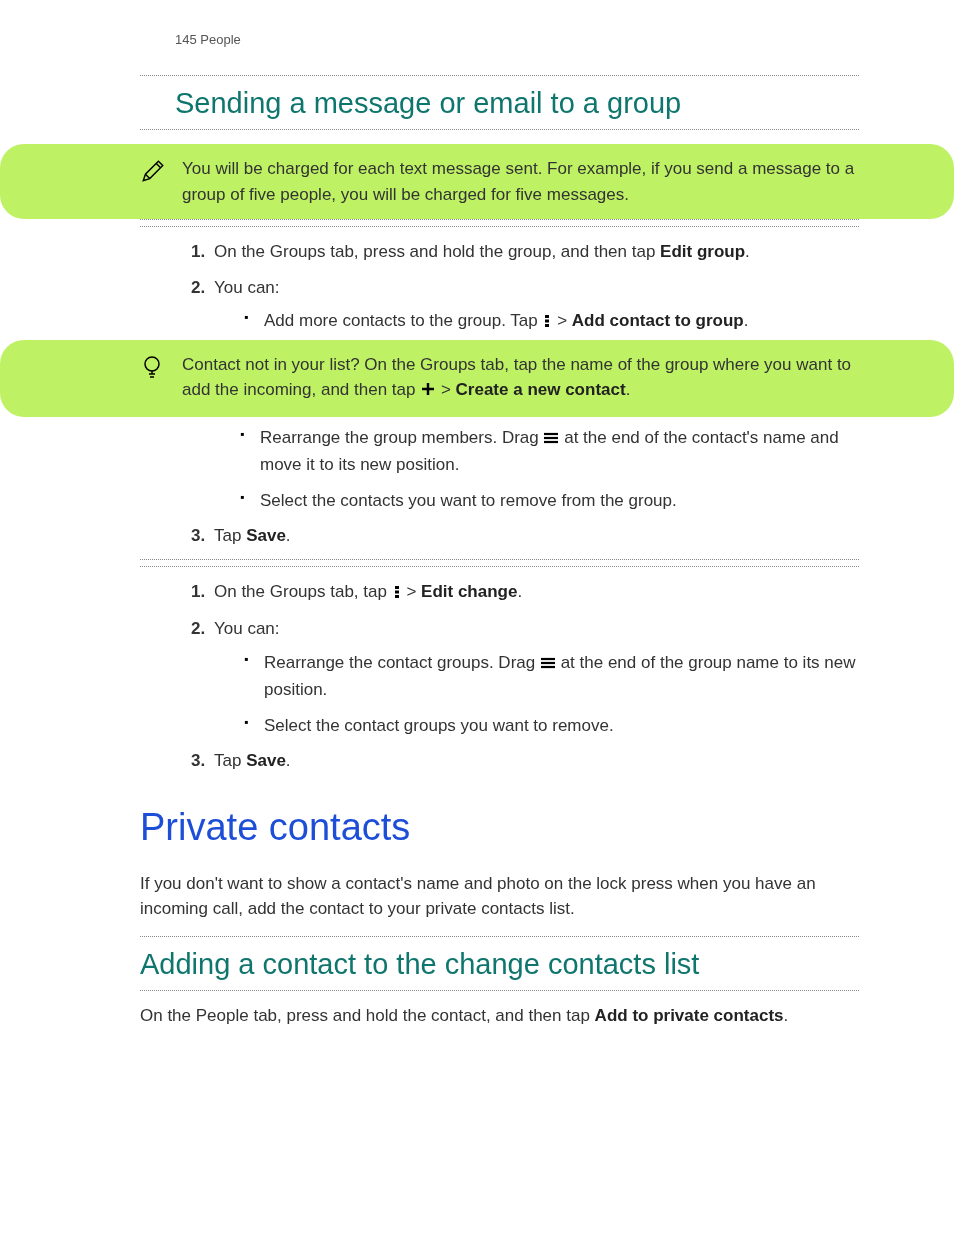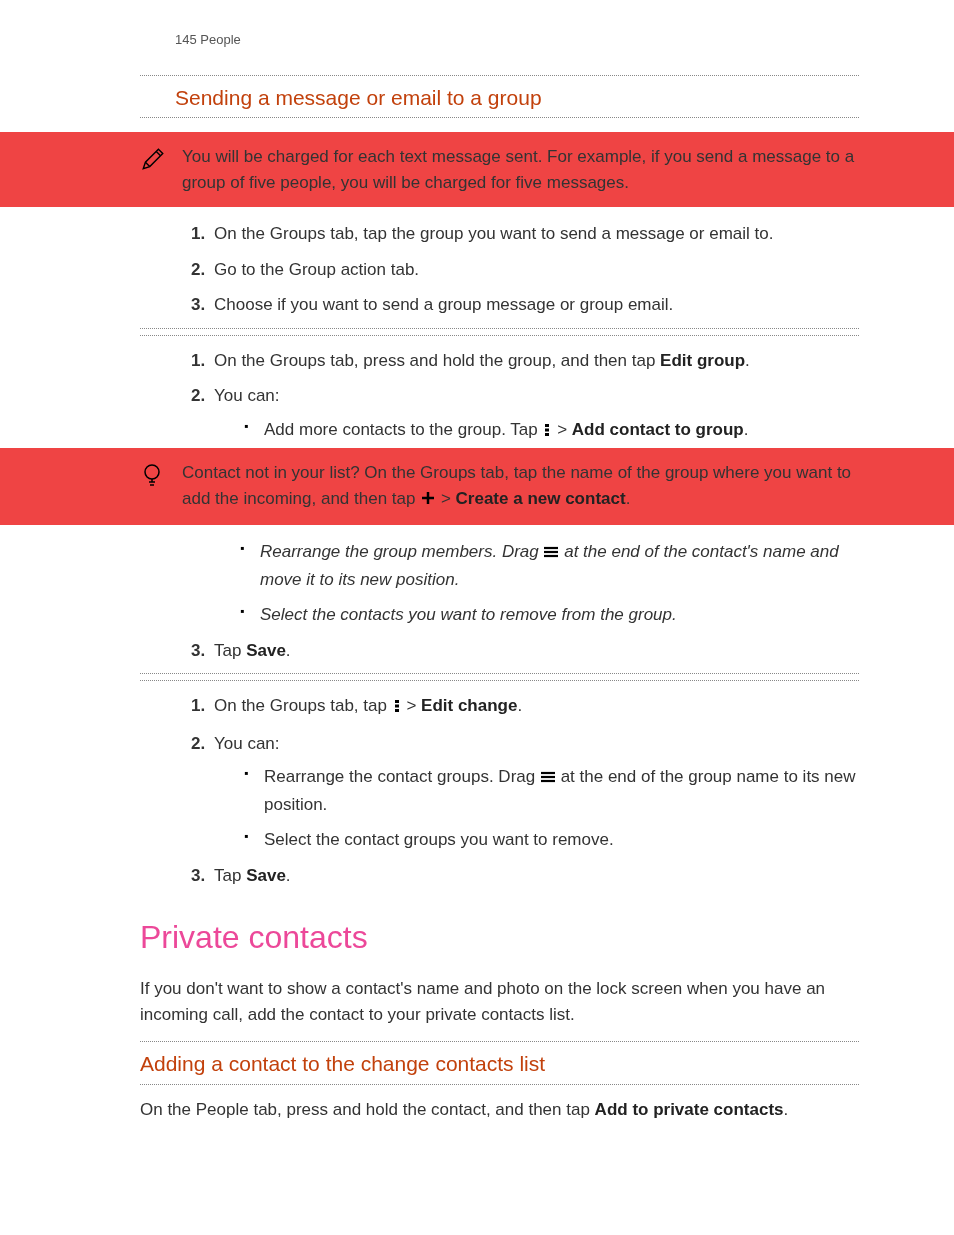--- a/index.html
+++ b/index.html
@@ -24,33 +24,33 @@
     margin-left: 35px;
     margin-bottom: 25px;
   }
   .page-header .num { }
   .dotted-top {
     border-top: 1px dotted #888;
     height: 0;
     margin: 0 0 6px 0;
   }
   .h3 {
-    color: #c2410c;
-    font-size: 21px;
+    color: #0f766e;
+    font-size: 29px;
     font-weight: 400;
     margin: 0 0 4px 35px;
   }
   .dotted-bottom {
     border-top: 1px dotted #888;
     height: 0;
     margin: 0 0 12px 0;
   }
   .h2 {
-    color: #ec4899;
-    font-size: 32px;
+    color: #1d4ed8;
+    font-size: 38px;
     font-weight: 400;
     margin: 25px 0 15px 0;
   }
 
   ol.steps {
     list-style: decimal;
     margin: 0 0 10px 0;
     padding-left: 70px;
   }
   ol.steps > li {
@@ -72,29 +72,30 @@
     content: "▪";
     position: absolute;
     left: 0;
     top: 0;
     font-size: 12px;
     color: #000;
   }
   .para { margin: 0 0 14px 0; }
 
   .callout {
-    background: #ef4444;
-    margin: 14px 0 14px -140px;
+    background: #bef264;
+    margin: 14px 0 0 -140px;
     padding-right: 95px;
     padding-left: 140px;
     position: relative;
     box-sizing: content-box;
     width: 100%;
     padding-top: 12px;
     padding-bottom: 12px;
+    border-radius: 24px;
   }
   .callout-inner {
     display: flex;
     align-items: flex-start;
     gap: 14px;
   }
   .callout-icon {
     flex: 0 0 28px;
     padding-top: 2px;
     color: #000;
@@ -134,25 +135,20 @@
           <svg width="26" height="26" viewBox="0 0 24 24" fill="none" stroke="#000" stroke-width="1.3">
             <path d="M3 21 L5 15 L17 3 L21 7 L9 19 L3 21 Z"></path>
             <line x1="5" y1="15" x2="9" y2="19"></line>
             <line x1="15" y1="5" x2="19" y2="9"></line>
           </svg>
         </div>
         <div class="callout-text">You will be charged for each text message sent. For example, if you send a message to a group of five people, you will be charged for five messages.</div>
       </div>
     </div>
 
-    <ol class="steps">
-      <li>On the Groups tab, tap the group you want to send a message or email to.</li>
-      <li>Go to the Group action tab.</li>
-      <li>Choose if you want to send a group message or group email.</li>
-    </ol>
 
     <div class="dotted-top"></div>
     <div class="dotted-bottom"></div>
 
     <ol class="steps">
       <li>
         <span>On the Groups tab, press and hold the group, and then tap </span><span class="bold">Edit group</span><span>.</span>
       </li>
       <li>
         <span>You can:</span>
@@ -180,21 +176,21 @@
         </div>
         <div class="callout-text">
           <span>Contact not in your list? On the Groups tab, tap the name of the group where you want to add the incoming, and then tap </span><span class="inline-icon"><svg width="16" height="16" viewBox="0 0 16 16">
                 <line x1="8" y1="2" x2="8" y2="14" stroke="#000" stroke-width="2.5"></line>
                 <line x1="2" y1="8" x2="14" y2="8" stroke="#000" stroke-width="2.5"></line>
               </svg></span><span> &gt; </span><span class="bold">Create a new contact</span><span>.</span>
         </div>
       </div>
     </div>
 
-    <ul class="bullets" style="padding-left:100px;font-style:italic;">
+    <ul class="bullets" style="padding-left:100px;">
       <li>
         <span>Rearrange the group members. Drag </span><span class="inline-icon"><svg width="16" height="14" viewBox="0 0 16 14">
               <line x1="1" y1="3" x2="15" y2="3" stroke="#000" stroke-width="2.2"></line>
               <line x1="1" y1="7" x2="15" y2="7" stroke="#000" stroke-width="2.2"></line>
               <line x1="1" y1="11" x2="15" y2="11" stroke="#000" stroke-width="2.2"></line>
             </svg></span><span> at the end of the contact's name and move it to its new position.</span>
       </li>
       <li>Select the contacts you want to remove from the group.</li>
     </ul>
 
@@ -227,21 +223,21 @@
           </li>
           <li>Select the contact groups you want to remove.</li>
         </ul>
       </li>
       <li>
         <span>Tap </span><span class="bold">Save</span><span>.</span>
       </li>
     </ol>
 
     <div class="h2">Private contacts</div>
-    <p class="para">If you don't want to show a contact's name and photo on the lock screen when you have an incoming call, add the contact to your private contacts list.</p>
+    <p class="para">If you don't want to show a contact's name and photo on the lock press when you have an incoming call, add the contact to your private contacts list.</p>
 
     <div class="dotted-top"></div>
     <div class="h3" style="margin-left:0;">Adding a contact to the change contacts list</div>
     <div class="dotted-bottom"></div>
 
     <p class="para">
       <span>On the People tab, press and hold the contact, and then tap </span><span class="bold">Add to private contacts</span><span>.</span>
     </p>
 
   </div>

